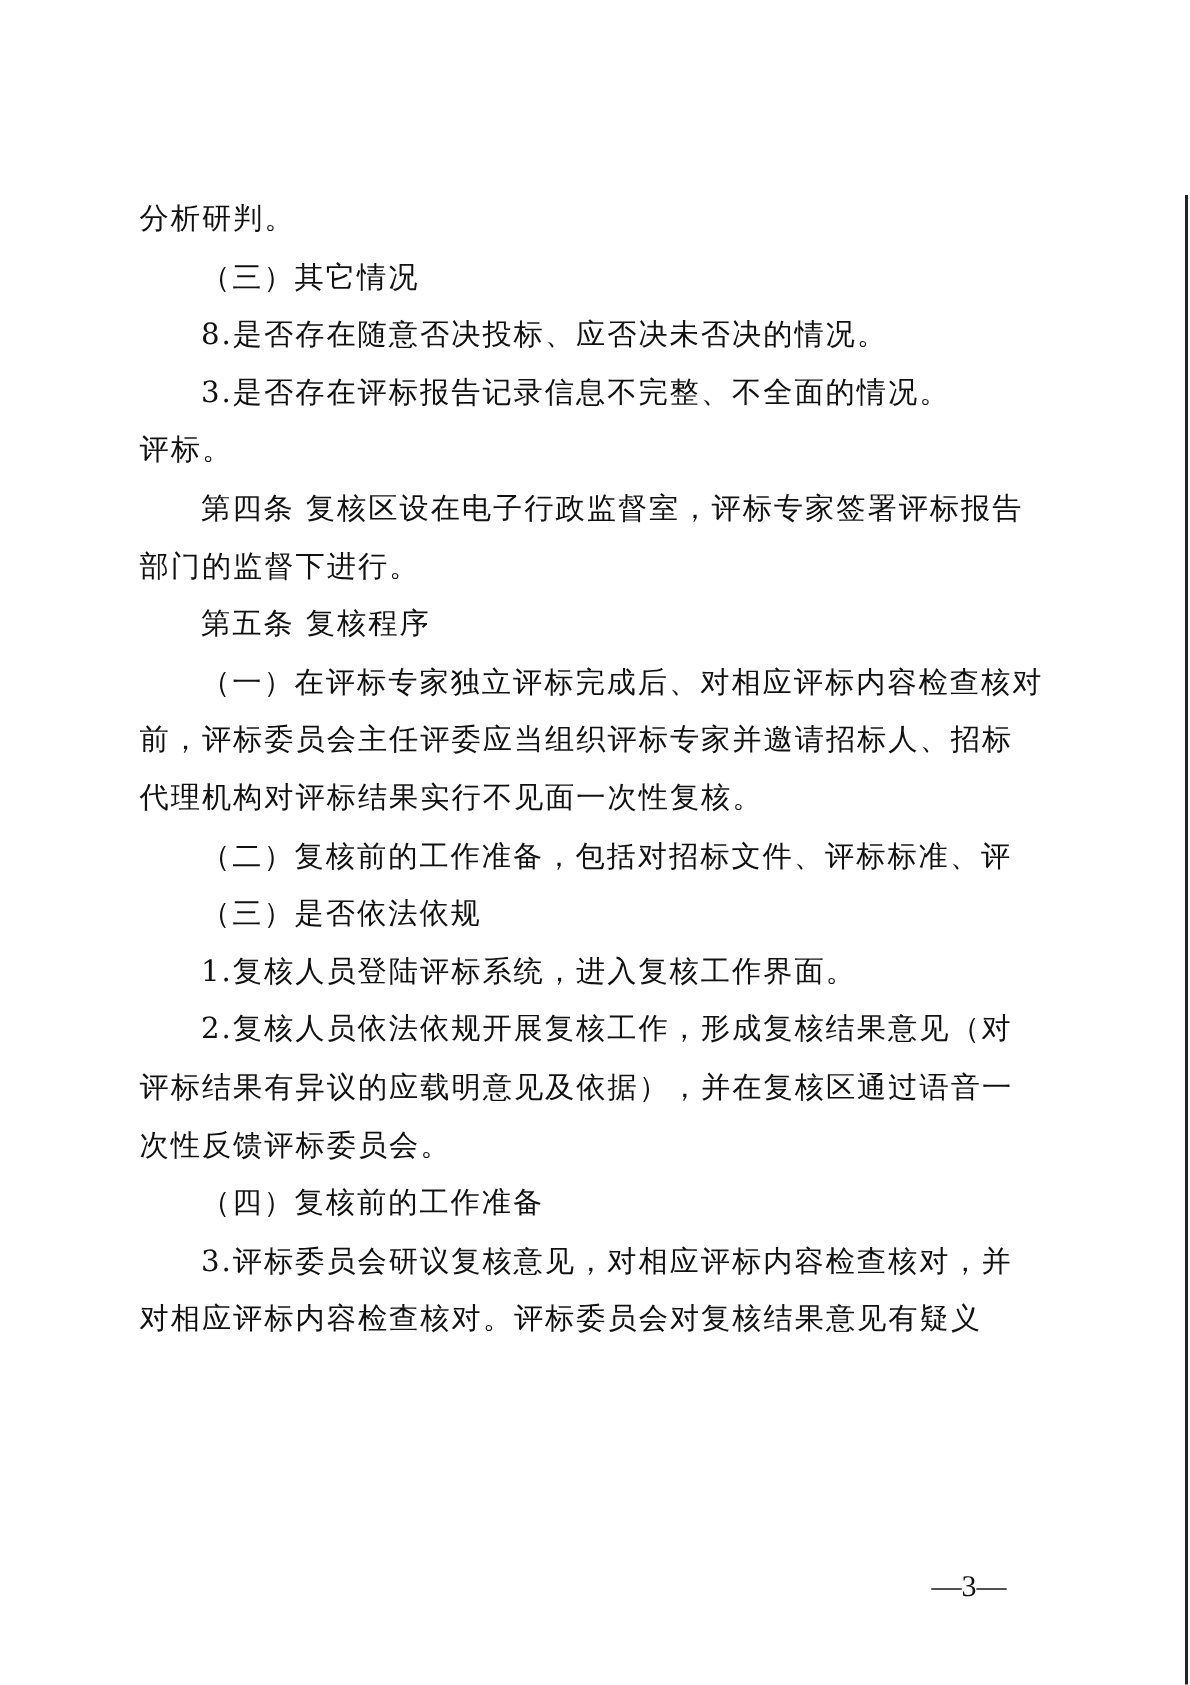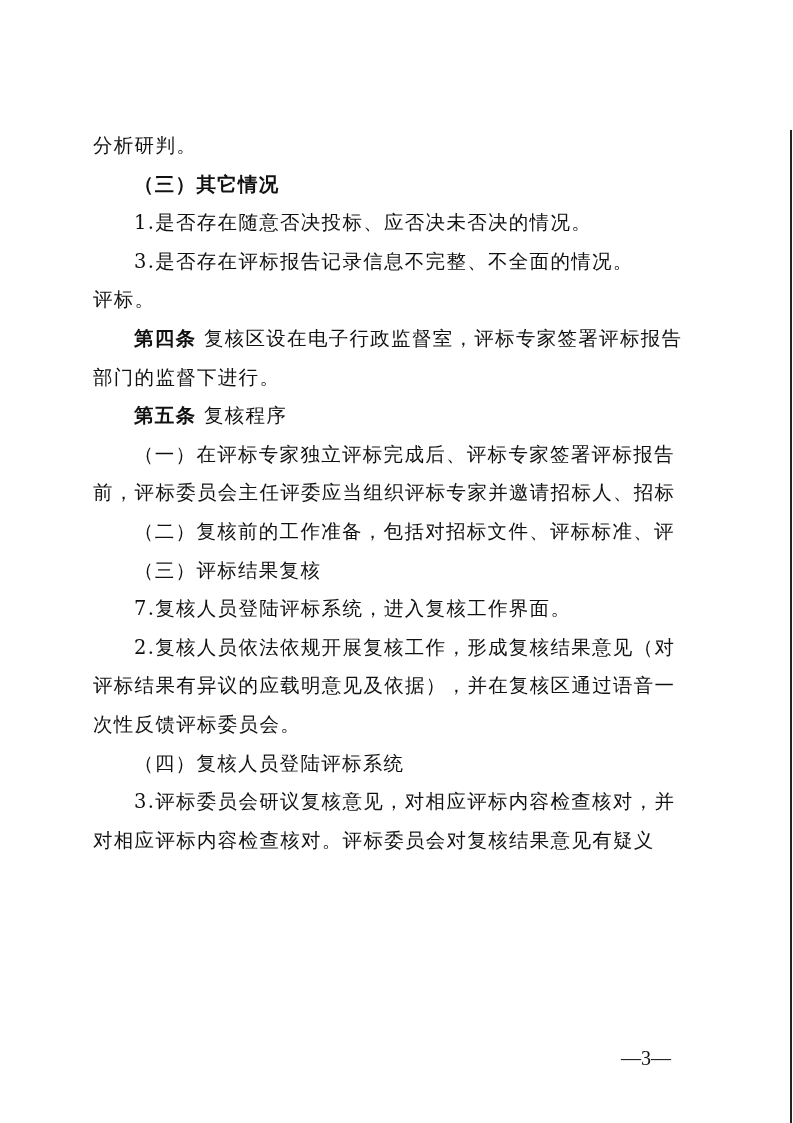--- a/index.html
+++ b/index.html
@@ -4,44 +4,45 @@
 <style>
   html, body { margin: 0; padding: 0; background: #ffffff; }
   body { width: 793px; height: 1123px; position: relative; overflow: hidden; }
   .page { position: absolute; left: 0; top: 0; width: 793px; height: 1123px; background: #fff; }
   .edge-line { position: absolute; left: 790px; top: 130px; width: 2px; height: 993px; background: #222; }
   .text { position: absolute; left: 93px; top: 127px; width: 600px;
           font-family: "DejaVu Serif", "Liberation Serif", serif; font-size: 19.5px;
           color: #111; line-height: 38.6px; letter-spacing: 1.3px; }
   .line { white-space: nowrap; height: 38.6px; }
   .indent { padding-left: 41px; }
-  .bold { font-weight: bold; }
+  .bold { font-weight: normal; }
   .page-num { position: absolute; left: 621px; top: 1047px;
               font-family: "Liberation Serif", serif; font-size: 20px; color: #111; }
 </style>
 </head>
 <body>
 
 <div class="page">
   <div class="edge-line"></div>
   <div class="text">
     <div class="line">分析研判。</div>
     <div class="line indent bold">（三）其它情况</div>
-    <div class="line indent">1.是否存在随意否决投标、应否决未否决的情况。</div>
+    <div class="line indent">8.是否存在随意否决投标、应否决未否决的情况。</div>
     <div class="line indent">3.是否存在评标报告记录信息不完整、不全面的情况。</div>
     <div class="line">评标。</div>
     <div class="line indent"><span class="bold">第四条</span><span> 复核区设在电子行政监督室，评标专家签署评标报告</span></div>
     <div class="line">部门的监督下进行。</div>
     <div class="line indent"><span class="bold">第五条</span><span> 复核程序</span></div>
-    <div class="line indent">（一）在评标专家独立评标完成后、评标专家签署评标报告</div>
+    <div class="line indent">（一）在评标专家独立评标完成后、对相应评标内容检查核对</div>
     <div class="line">前，评标委员会主任评委应当组织评标专家并邀请招标人、招标</div>
+    <div class="line">代理机构对评标结果实行不见面一次性复核。</div>
     <div class="line indent">（二）复核前的工作准备，包括对招标文件、评标标准、评</div>
-    <div class="line indent">（三）评标结果复核</div>
-    <div class="line indent">7.复核人员登陆评标系统，进入复核工作界面。</div>
+    <div class="line indent">（三）是否依法依规</div>
+    <div class="line indent">1.复核人员登陆评标系统，进入复核工作界面。</div>
     <div class="line indent">2.复核人员依法依规开展复核工作，形成复核结果意见（对</div>
     <div class="line">评标结果有异议的应载明意见及依据），并在复核区通过语音一</div>
     <div class="line">次性反馈评标委员会。</div>
-    <div class="line indent">（四）复核人员登陆评标系统</div>
+    <div class="line indent">（四）复核前的工作准备</div>
     <div class="line indent">3.评标委员会研议复核意见，对相应评标内容检查核对，并</div>
     <div class="line">对相应评标内容检查核对。评标委员会对复核结果意见有疑义</div>
   </div>
   <div class="page-num">—3—</div>
 </div>
 
 </body></html>

